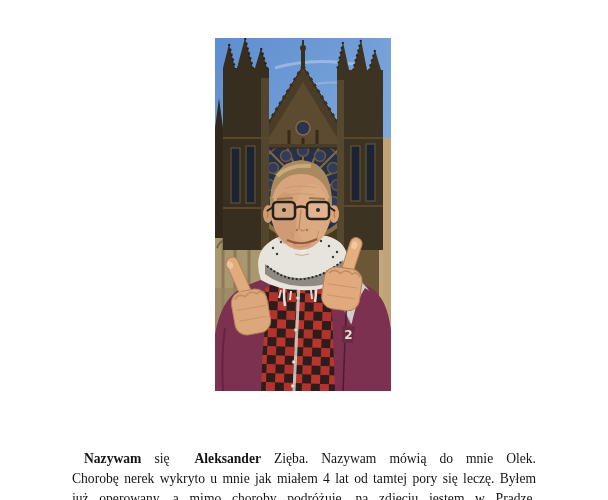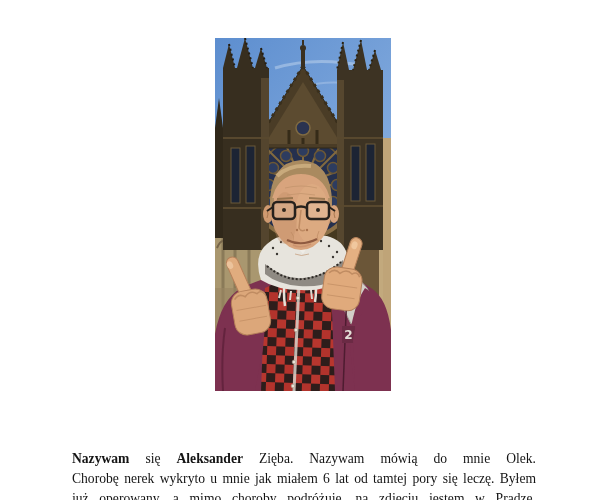--- a/index.html
+++ b/index.html
@@ -28,21 +28,21 @@
     width: 464px;
     font-size: 13.6px;
     line-height: 20px;
     color: #141414;
   }
   .line {
     text-align: justify;
     text-align-last: justify;
     white-space: normal;
   }
-  .b { font-weight: bold; }
+  .b { font-weight: bold; margin-left: 12px; }
 </style>
 </head>
 <body>
 
 <div class="page">
 
   <div class="photo">
     <svg viewBox="0 0 176 353" xmlns="http://www.w3.org/2000/svg">
       <defs>
         <linearGradient id="sky" x1="0" y1="0" x2="0.6" y2="1">
@@ -222,17 +222,17 @@
         <path d="M112 237 Q117 231 123 236 Q129 230 135 235 Q140 231 143 237" stroke="#c08c62" stroke-width="1.5" fill="none"></path>
         <path d="M112 248 H142 M113 259 H141" stroke="#c08c62" stroke-width="1" opacity="0.7"></path>
       </g>
 
       <path d="M140 353 L138 302 Q140 284 148 274 L176 300 L176 353 Z" fill="#7d3150"></path>
     </svg>
   </div>
 
   <div class="para">
     <div class="line"><span class="b">Nazywam</span><span> się </span><span class="b">Aleksander</span><span> Zięba. Nazywam mówią do mnie Olek.</span></div>
-    <div class="line">Chorobę nerek wykryto u mnie jak miałem 6 lat od tamtej pory się leczę. Byłem</div>
+    <div class="line">Chorobę nerek wykryto u mnie jak miałem 4 lat od tamtej pory się leczę. Byłem</div>
     <div class="line">już operowany, a mimo choroby podróżuję, na zdjęciu jestem w Pradze.</div>
   </div>
 
 </div>
 
 </body></html>

